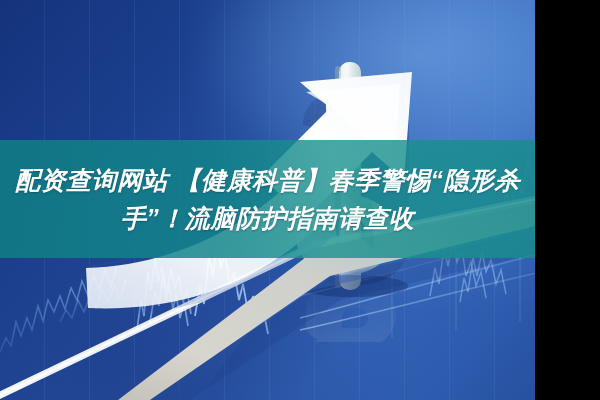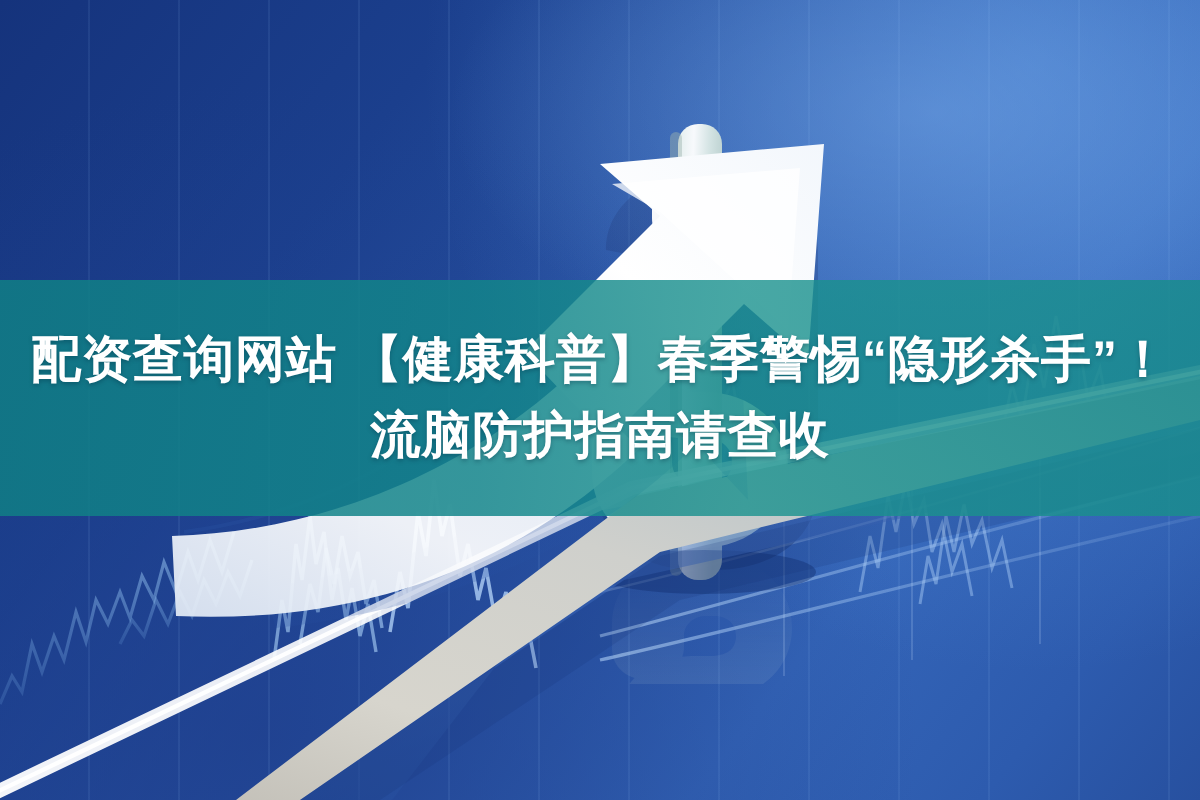--- a/index.html
+++ b/index.html
@@ -2,24 +2,25 @@
 <html><head>
 <meta charset="utf-8">
 <style>
   html, body {
     margin: 0;
     padding: 0;
     background: #000;
   }
   #stage {
     position: relative;
-    width: 600px;
+    width: 535px;
     height: 400px;
     overflow: hidden;
     font-family: "Liberation Sans", "DejaVu Sans", sans-serif;
+    font-style: italic;
   }
 
   
   .bg-base {
     position: absolute;
     inset: 0;
     background:
       radial-gradient(circle at 86% 8%, rgba(90,150,225,0.55) 0%, rgba(90,150,225,0) 48%),
       radial-gradient(circle at 22% 92%, rgba(30,62,140,0.75) 0%, rgba(30,62,140,0) 55%),
       linear-gradient(128deg, #15337c 0%, #1b3f8d 26%, #2a55a6 52%, #3465b8 72%, #2d5bae 88%, #27509f 100%);

